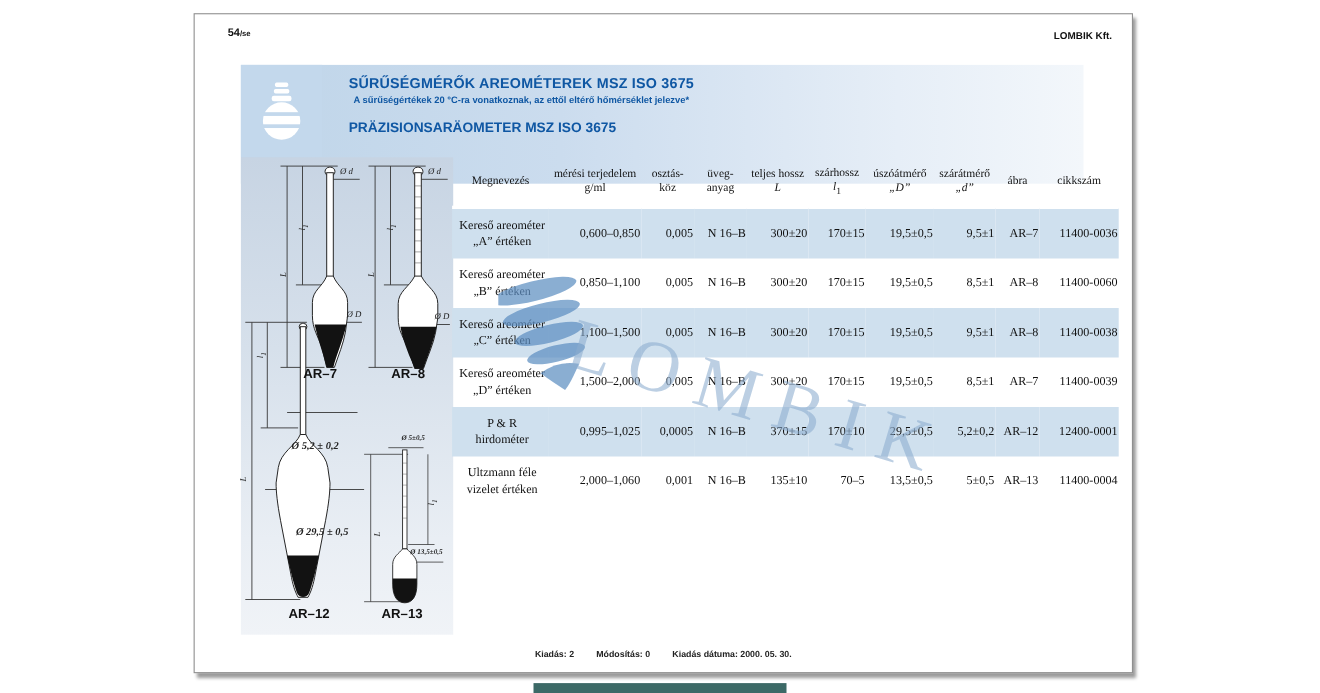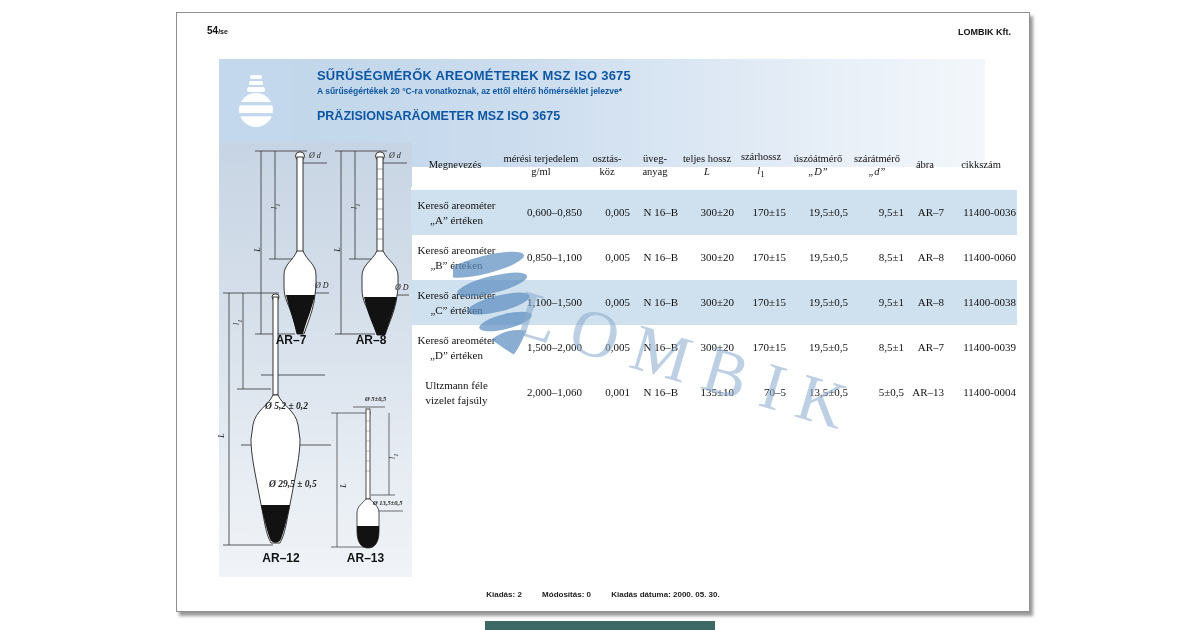--- a/index.html
+++ b/index.html
@@ -11,21 +11,21 @@
   .page-num small{font-size:7px;}
   .company{position:absolute;right:18px;top:14px;font-size:9px;font-weight:bold;}
 
   
   .band{position:absolute;left:42px;top:46px;width:766px;height:108px;
         background:linear-gradient(90deg,#bfd5e9 0%,#cbdcee 38%,#e6eef7 78%,#f3f7fb 100%);}
   .band-icon{position:absolute;left:0;top:0;width:74px;height:84px;background:#c3d8ec;
              display:flex;align-items:center;justify-content:center;}
   .band-text{position:absolute;left:98px;top:9px;color:#0f57a3;}
   .band-title{font-size:13px;font-weight:bold;letter-spacing:.2px;}
-  .band-sub{font-size:8.5px;font-weight:bold;margin-top:3px;}
+  .band-sub{font-size:8.5px;font-weight:bold;margin-top:3px;text-align:center;}
   .band-title2{font-size:12.5px;font-weight:bold;margin-top:13px;}
 
   
   .panel{position:absolute;left:42px;top:130px;width:193px;height:434px;
          background:linear-gradient(180deg,#c7d4e3 0%,#d6e0eb 40%,#e9eef4 80%,#f0f3f7 100%);}
   .fig-label{position:absolute;font-size:12px;font-weight:bold;text-align:center;color:#111;}
   .dim{position:absolute;font-family:"Liberation Serif",serif;font-style:italic;
        font-size:8px;color:#222;white-space:nowrap;}
   .dim.big{font-size:9.5px;font-weight:bold;margin-top:38px;}
   .dim.tiny{font-size:6.5px;font-weight:bold;}
@@ -252,22 +252,34 @@
         <td>1,500–2,000</td>
           <td>0,005</td>
         <td>N 16–B</td>
           <td>300±20</td>
         <td>170±15</td>
           <td>19,5±0,5</td>
         <td>8,5±1</td>
           <td>AR–7</td>
         <td>11400-0039</td>
       </tr>
+      <tr class="blue">
+        <td class="name"><span>P &amp; R</span><br><span>hirdométer</span></td>
+        <td>0,995–1,025</td>
+          <td>0,0005</td>
+        <td>N 16–B</td>
+          <td>370±15</td>
+        <td>170±10</td>
+          <td>29,5±0,5</td>
+        <td>5,2±0,2</td>
+          <td>AR–12</td>
+        <td>12400-0001</td>
+      </tr>
       <tr>
-        <td class="name"><span>Ultzmann féle</span><br><span>vizelet fajsúly</span></td>
+        <td class="name"><span>Ultzmann féle</span><br><span>vizelet értéken</span></td>
         <td>2,000–1,060</td>
           <td>0,001</td>
         <td>N 16–B</td>
           <td>135±10</td>
         <td>70–5</td>
           <td>13,5±0,5</td>
         <td>5±0,5</td>
           <td>AR–13</td>
         <td>11400-0004</td>
       </tr>

